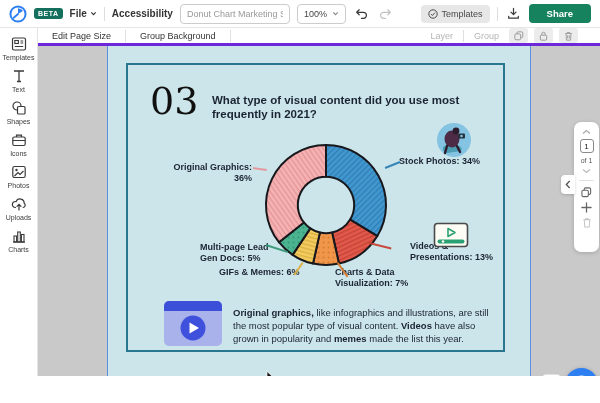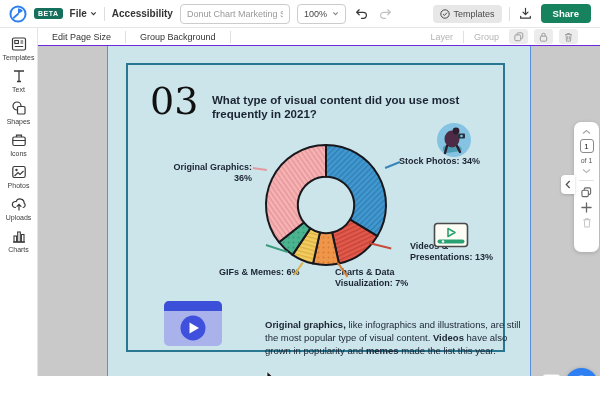--- a/index.html
+++ b/index.html
@@ -17,25 +17,25 @@
   .vdiv { width:1px; height:14px; background:#ddd; }
   .doc-title-input { width:110px; height:20px; border:1px solid #ccc; border-radius:4px; font-size:9px;
     color:#999; padding:0 6px; font-family:"Liberation Sans",sans-serif; background:#fff; }
   .zoom-box { height:20px; border:1px solid #ccc; border-radius:4px; font-size:9px; color:#444;
     display:flex; align-items:center; gap:5px; padding:0 6px; }
   .icon-btn { background:none; border:none; display:flex; align-items:center; justify-content:center; padding:2px; }
   .spacer { flex:1; }
   .autosaved { background:#e7e7e7; border-radius:4px; height:18px; display:flex; align-items:center;
     gap:4px; padding:0 7px; font-size:9px; color:#4a4a4a; }
   .share-btn { background:#17835e; color:#fff; border:none; border-radius:4px; height:19px;
-    padding:0 12px; font-size:9.5px; font-weight:bold;text-align:right; }
+    padding:0 18px; font-size:9.5px; font-weight:bold;text-align:right; }
 
   
   .toolbar2 { position:absolute; left:38px; top:28px; right:0; height:18px; background:#fff;
-    border-bottom:1px solid #6d28d9; display:flex; align-items:center; z-index:25; }
+    border-bottom:3px solid #6d28d9; display:flex; align-items:center; z-index:25; }
   .tb2-btn { font-size:9px; color:#333; padding:0 14px; height:100%; display:flex; align-items:center; }
   .tb2-div { width:1px; height:12px; background:#e0e0e0; }
   .tb2-right { margin-left:auto; display:flex; align-items:center; gap:6px; padding-right:22px; }
   .tb2-disabled { font-size:9px; color:#b5b5b5; padding:0 4px; }
   .tb2-iconbtn { width:19px; height:15px; background:#ececec; border:none; border-radius:3px;
     display:flex; align-items:center; justify-content:center; }
 
   
   .sidebar { position:absolute; left:0; top:28px; width:38px; bottom:0; background:#fff;
     border-right:1px solid #e4e4e4; display:flex; flex-direction:column; align-items:center;
@@ -71,22 +71,22 @@
   .ln-stock    { left:277px; top:121px; width:16px; transform:rotate(-22deg); }
   .ln-videos   { left:261px; top:196px; width:23px; transform:rotate(14deg); }
   .ln-charts   { left:230px; top:216px; width:17px; transform:rotate(55deg); }
   .ln-gifs     { left:195px; top:216px; width:15px; transform:rotate(125deg); }
   .ln-multi    { left:158px; top:198px; width:23px; transform:rotate(18deg); }
 
   .illus-camera { position:absolute; left:325px; top:74px; }
   .illus-player { position:absolute; left:325px; top:176px; }
   .illus-video-big { position:absolute; left:55px; top:254px; }
 
-  .footer-text { position:absolute; left:125px; top:272px; width:270px; font-size:9.5px;
-    color:#1b2433; line-height:1.38;margin-left:32px; }
+  .footer-text { position:absolute; left:125px; top:260px; width:270px; font-size:9.5px;
+    color:#1b2433; line-height:1.38; }
   .footer-text b { font-weight:bold; }
 
   
   .page-strip { position:absolute; left:536px; top:76px; width:25px; height:130px; background:#fff;
     border-radius:7px; box-shadow:0 1px 4px rgba(0,0,0,.18); display:flex; flex-direction:column;
     align-items:center; padding-top:7px; gap:4px; }
   .pagenum-box { width:14px; height:14px; border:1px solid #8a8a8a; border-radius:3px; font-size:8px;
     color:#222; display:flex; align-items:center; justify-content:center; }
   .of-label { font-size:7px; color:#555; }
   .strip-div { width:15px; height:1px; background:#e2e2e2; margin:2px 0; }
@@ -289,20 +289,22 @@
           <path d="M22.92434408521804 107.2005728476465 A60 60 0 0 1 69.99999999999999 10 L70 41.8 A28.2 28.2 0 0 0 47.87444172005248 87.48426923839386 Z" fill="url(#segp5)" stroke="#17171c" stroke-width="2" stroke-linejoin="round"></path>
         </svg>
 
       <div class="chart-label lbl-original">Original Graphics: 36%</div>
       <div class="chart-label lbl-stock">Stock Photos: 34%</div>
       <div class="chart-label lbl-videos">Videos &amp;
 Presentations: 13%</div>
       <div class="chart-label lbl-charts">Charts &amp; Data
 Visualization: 7%</div>
       <div class="chart-label lbl-gifs">GIFs &amp; Memes: 6%</div>
+      <div class="chart-label lbl-multi">Multi-page Lead
+Gen Docs: 5%</div>
 
       <div class="leader ln-original" style="background: rgb(229, 149, 153);"></div>
       <div class="leader ln-stock" style="background: rgb(47, 127, 182);"></div>
       <div class="leader ln-videos" style="background: rgb(198, 67, 53);"></div>
       <div class="leader ln-charts" style="background: rgb(216, 124, 46);"></div>
       <div class="leader ln-gifs" style="background: rgb(220, 177, 66);"></div>
       <div class="leader ln-multi" style="background: rgb(51, 152, 118);"></div>
 
       <svg class="illus-camera" width="40" height="40" viewBox="0 0 40 40">
         <circle cx="21" cy="20" r="17" fill="#85c3e2"></circle>

